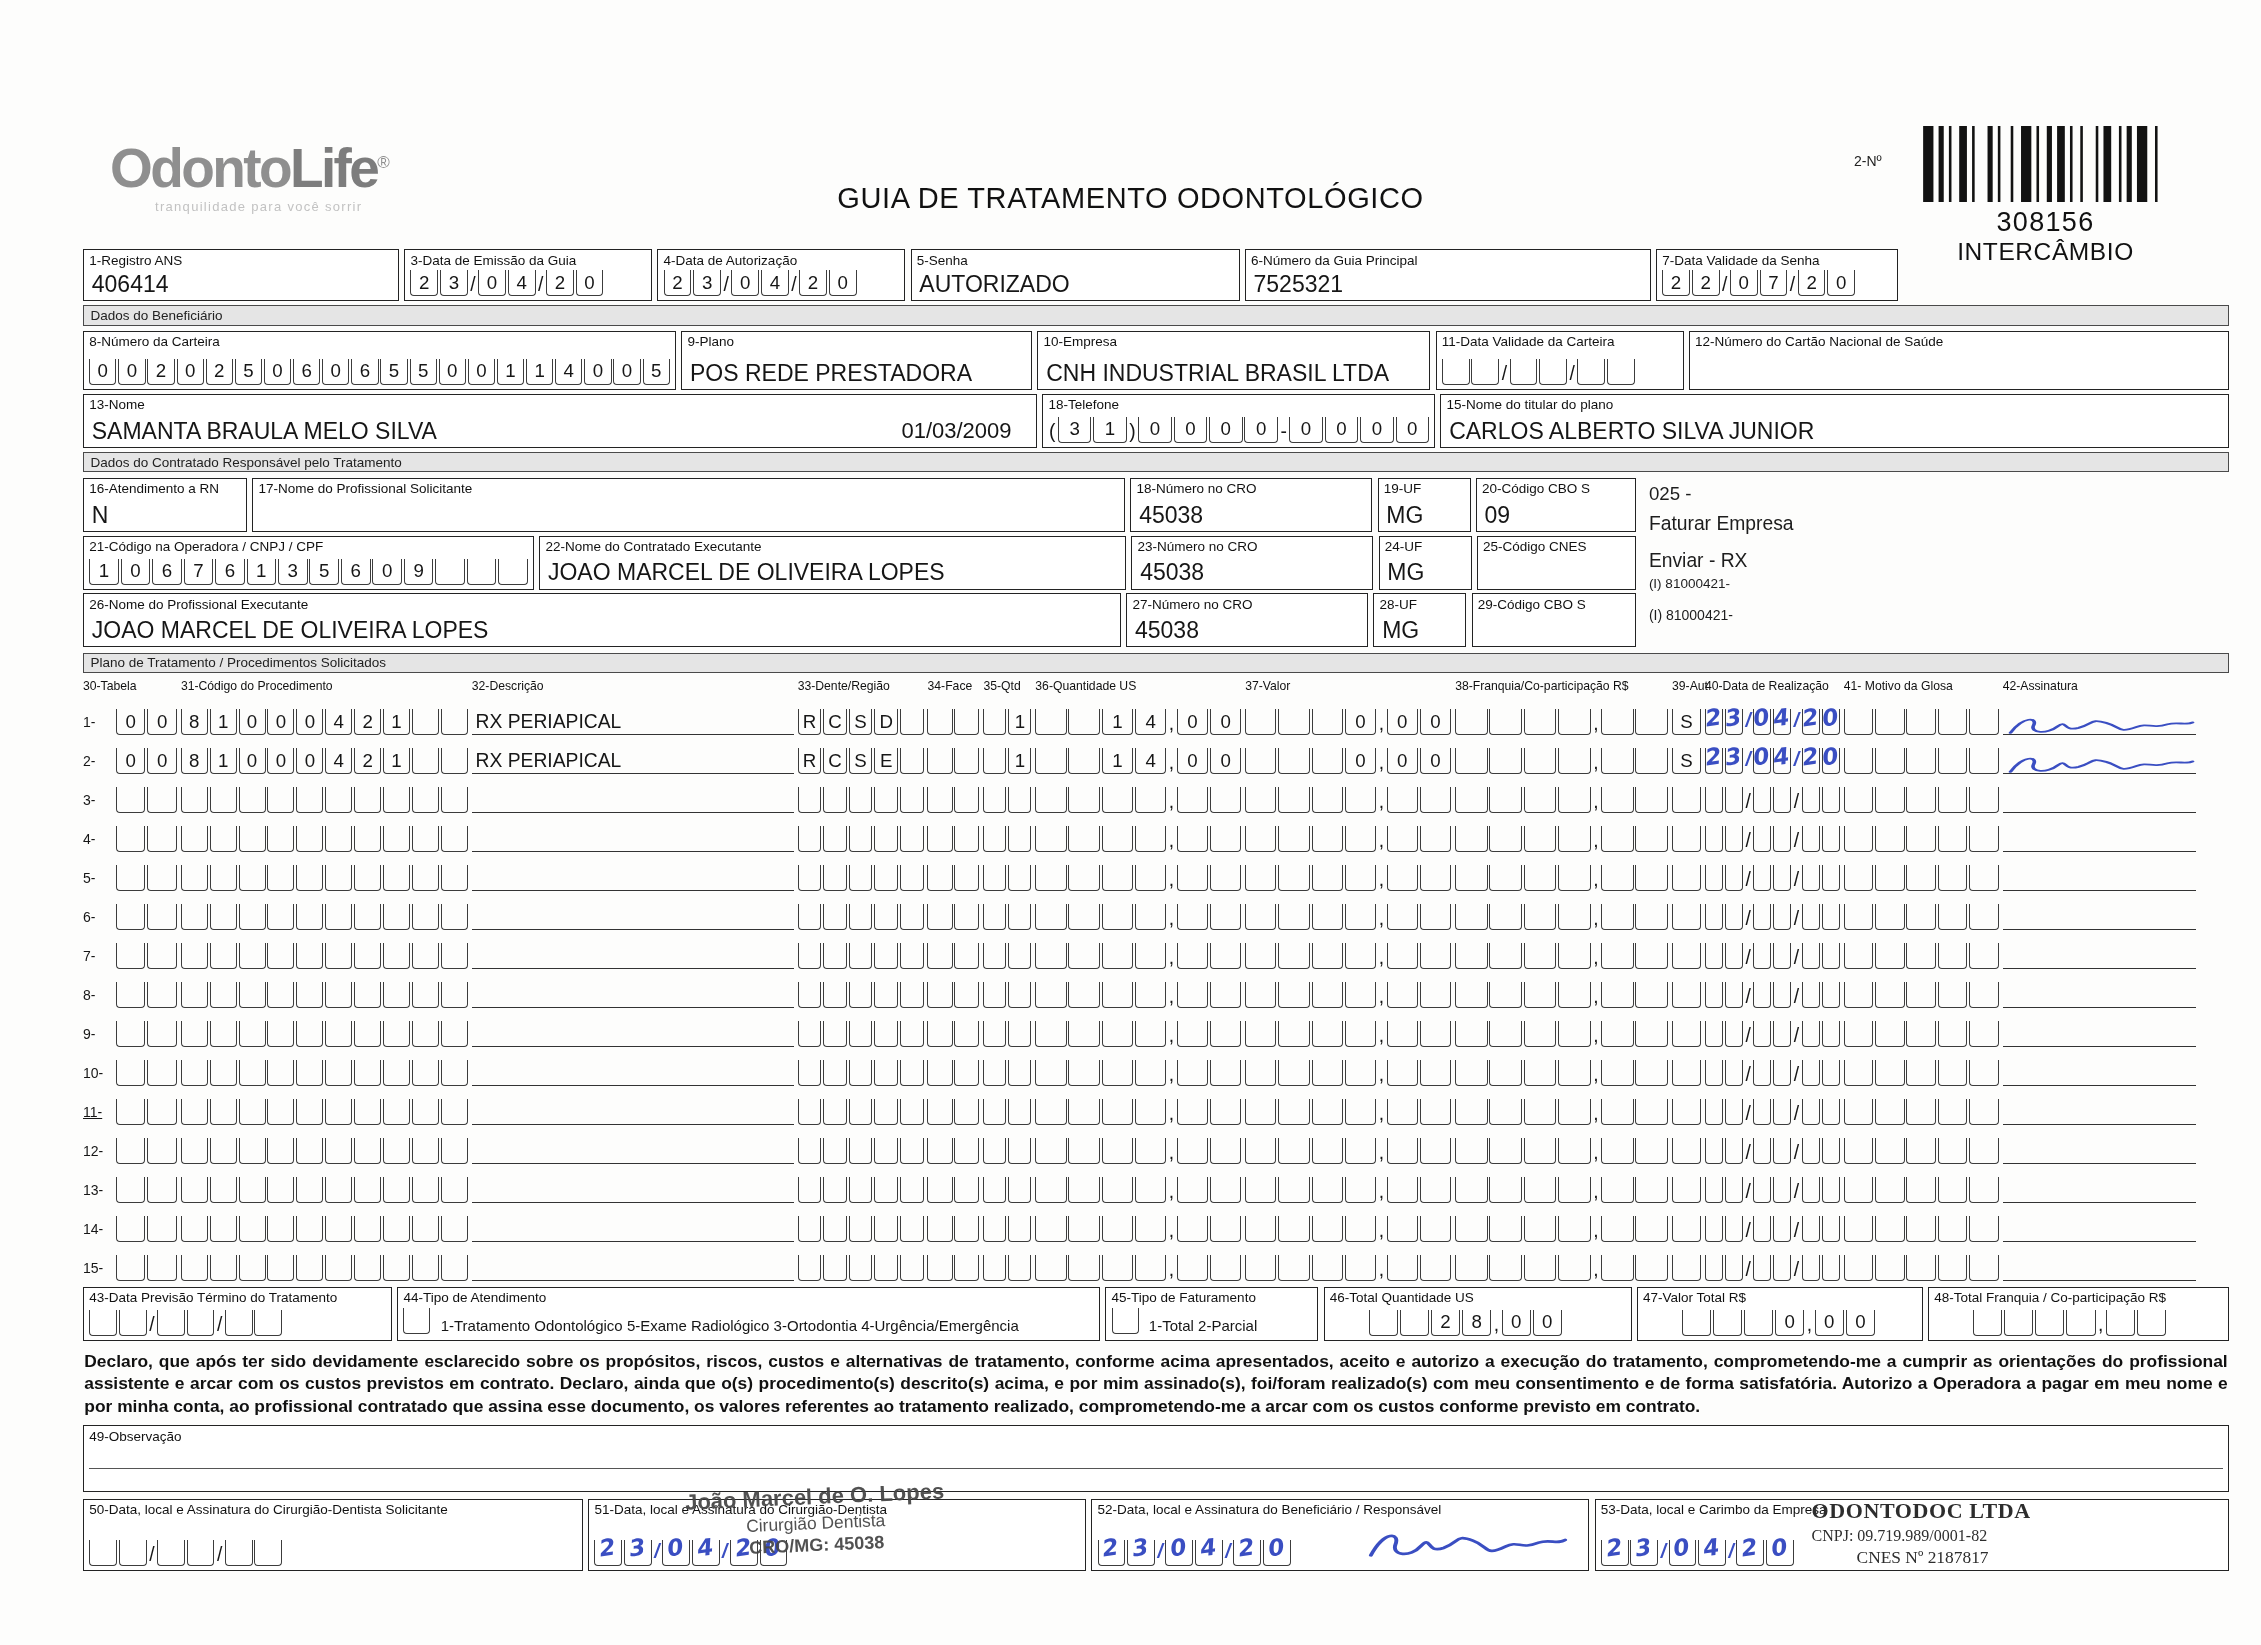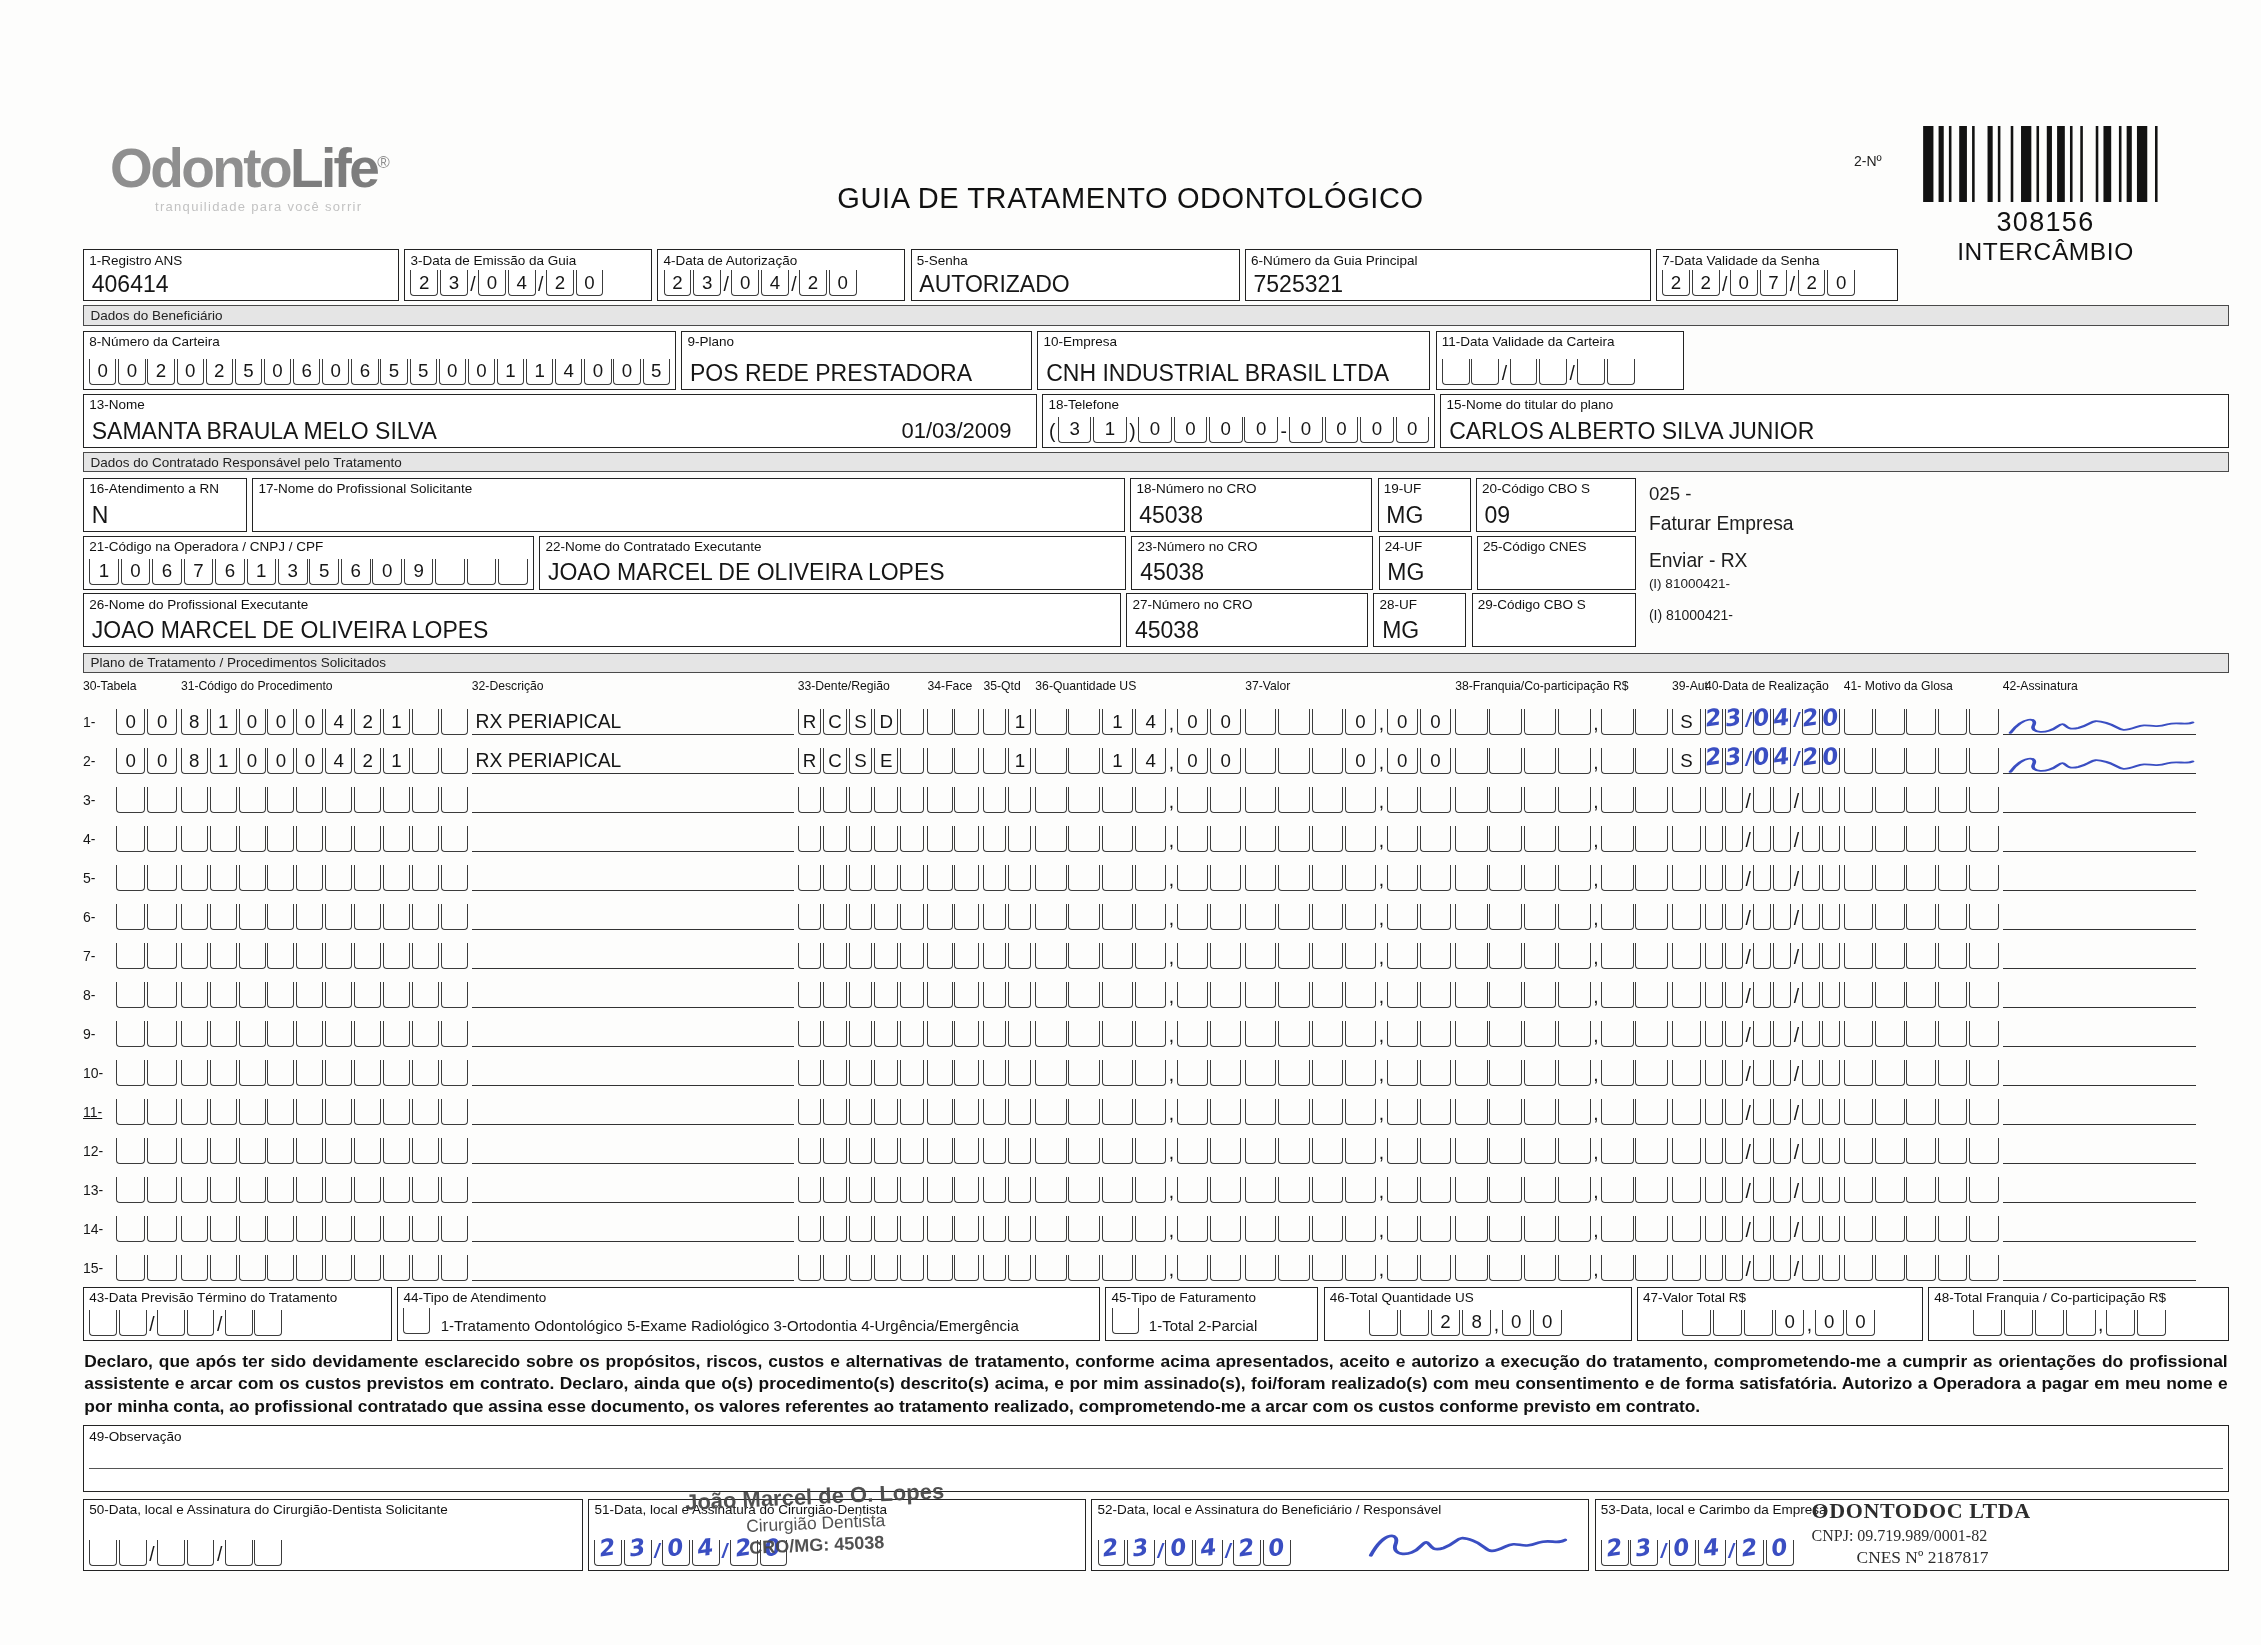--- a/index.html
+++ b/index.html
@@ -292,20 +292,24 @@
         <div class="combs" style="width:193px">
             <span class="cbox"></span>
             <span class="cbox"></span>
             <span class="csep">/</span>
             <span class="cbox"></span>
             <span class="cbox"></span>
             <span class="csep">/</span>
             <span class="cbox"></span>
             <span class="cbox"></span>
           </div>
+      </div>
+      <div class="fbox" style="flex:1">
+        <div class="flabel">12-Número do Cartão Nacional de Saúde</div>
+        <div class="fvalue"></div>
       </div>
     </div>
 
     <div class="frow rowC">
       <div class="fbox" style="width:954px">
         <div class="flabel">13-Nome</div>
         <div class="fvalue vrow">
           <span>SAMANTA BRAULA MELO SILVA</span>
           <span class="vdate">01/03/2009</span>
         </div>

